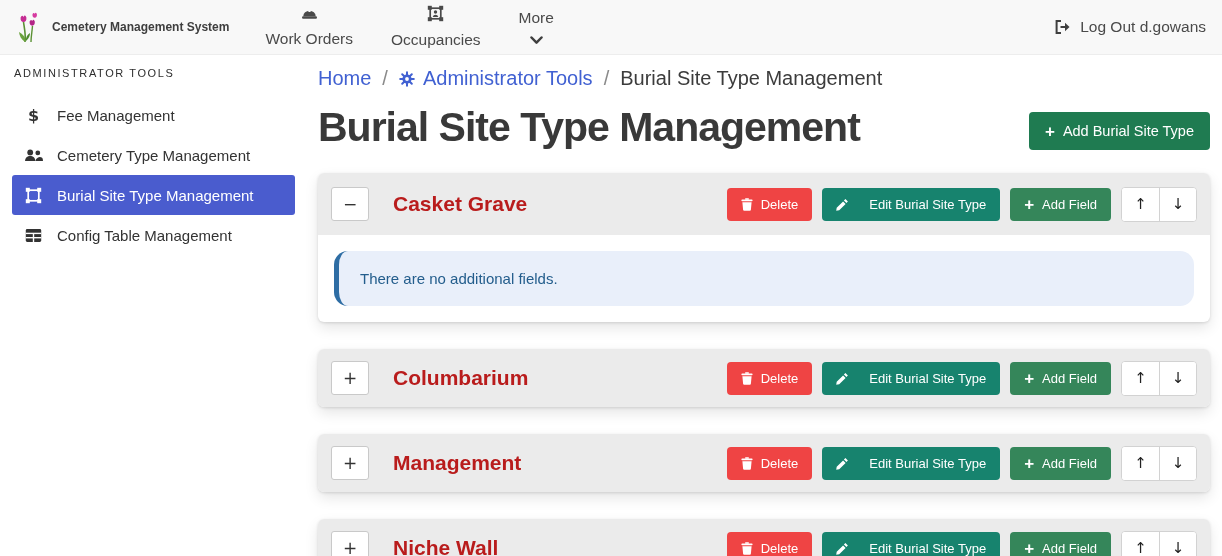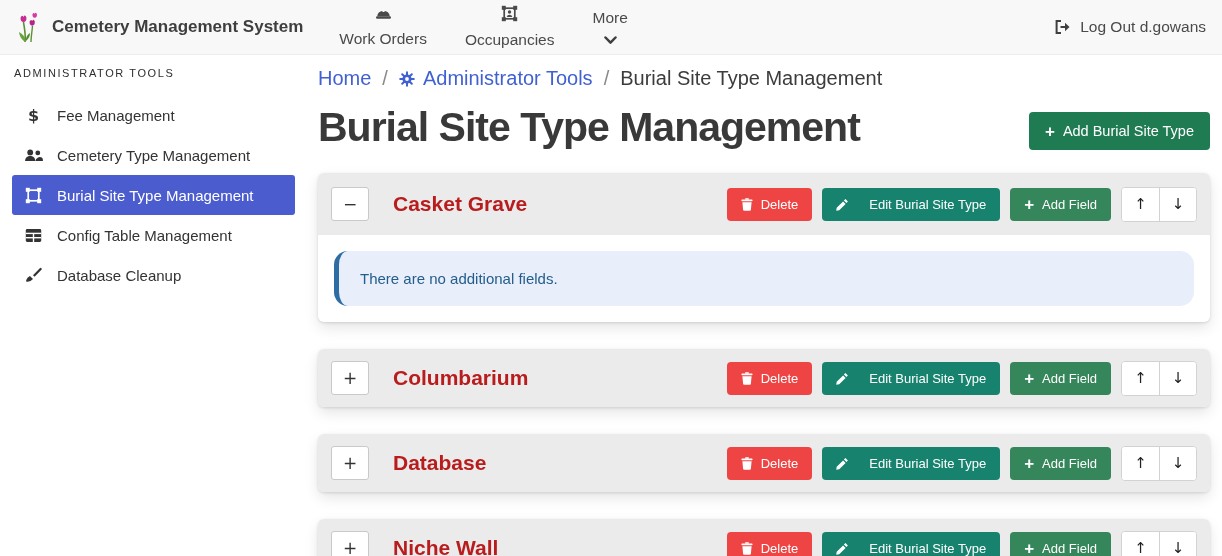--- a/index.html
+++ b/index.html
@@ -3,21 +3,21 @@
 <meta charset="utf-8">
 <style>
   * { box-sizing: border-box; margin: 0; padding: 0; }
   html,body { width:1222px; height:556px; overflow:hidden; background:#fff;
     font-family:"Liberation Sans", sans-serif; color:#3c3c3c; }
 
   
   .navbar { height:55px; background:#f8f8f8; border-bottom:1px solid #ededed;
     display:flex; align-items:center; padding:0 16px; }
   .brand { display:flex; align-items:center; gap:10px; font-weight:bold;
-    font-size:17px; color:#3e3e3e; cursor:pointer; }
+    font-size:12px; color:#3e3e3e; cursor:pointer; }
   .nav-links { display:flex; align-items:center; margin-left:36px; gap:38px;
     font-size:15.5px; color:#4a4a4a; }
   .nav-item { display:flex; align-items:center; gap:9px; cursor:pointer;flex-direction:column; }
   .nav-item .icon, .logout .icon { display:flex; align-items:center; }
   .logout { margin-left:auto; display:flex; gap:9px;
     font-size:15.5px; color:#4a4a4a; cursor:pointer; }
 
   
   .layout { display:flex; height:501px; }
   .sidebar { width:307px; flex:0 0 307px; padding:10px 12px; }
@@ -179,29 +179,20 @@
           <span class="icon">
             <svg width="17" height="15" viewBox="0 0 17 15">
               <rect x="0.8" y="1" width="15.4" height="13" rx="1.4" fill="currentColor"></rect>
               <line x1="0.8" y1="5.4" x2="16.2" y2="5.4" stroke="#fff" stroke-width="1.4"></line>
               <line x1="8.5" y1="5.4" x2="8.5" y2="14" stroke="#fff" stroke-width="1.4"></line>
               <line x1="0.8" y1="9.7" x2="16.2" y2="9.7" stroke="#fff" stroke-width="1.4"></line>
             </svg>
           </span>
           <span>Config Table Management</span>
         </div>
-        <div class="side-item">
-          <span class="icon">
-            <svg width="17" height="16" viewBox="0 0 17 16">
-              <path d="M8 8.2 L14.8 1.2 q0.9 -0.7 1.6 0 q0.7 0.7 0 1.6 L9.6 9.8 z" fill="currentColor"></path>
-              <path d="M1 14.6 q0.2 -3.2 3.9 -5.6 l3.1 3.1 q-2.8 3.3 -7 2.5 z" fill="currentColor"></path>
-            </svg>
-          </span>
-          <span>Database Cleanup</span>
-        </div>
       </nav>
   </aside>
 
   <main>
     <div class="breadcrumb">
       <a>Home</a>
       <span class="sep">/</span>
       <a>
         <span class="icon">
           <svg width="16" height="16" viewBox="0 0 16 16">
@@ -310,21 +301,21 @@
           </button>
         </div>
       </div>
     </header>
 
   </section>
 
   <section class="panel">
     <header class="panel-header">
       <button class="toggle-btn">+</button>
-      <h2 class="panel-title">Database</h2>
+      <h2 class="panel-title">Management</h2>
       <div class="panel-actions">
         <button class="btn btn-sm btn-delete">
           <span class="icon">
             <svg width="12" height="13" viewBox="0 0 12 13">
               <rect x="4" y="0.2" width="4" height="1.5" rx="0.7" fill="#fff"></rect>
               <rect x="0.4" y="1.6" width="11.2" height="1.7" rx="0.8" fill="#fff"></rect>
               <path d="M1.4 4.2 h9.2 l-0.7 7.6 q-0.1 1 -1.1 1 h-5.6 q-1 0 -1.1 -1 z" fill="#fff"></path>
             </svg>
           </span>
           <span>Delete</span>

